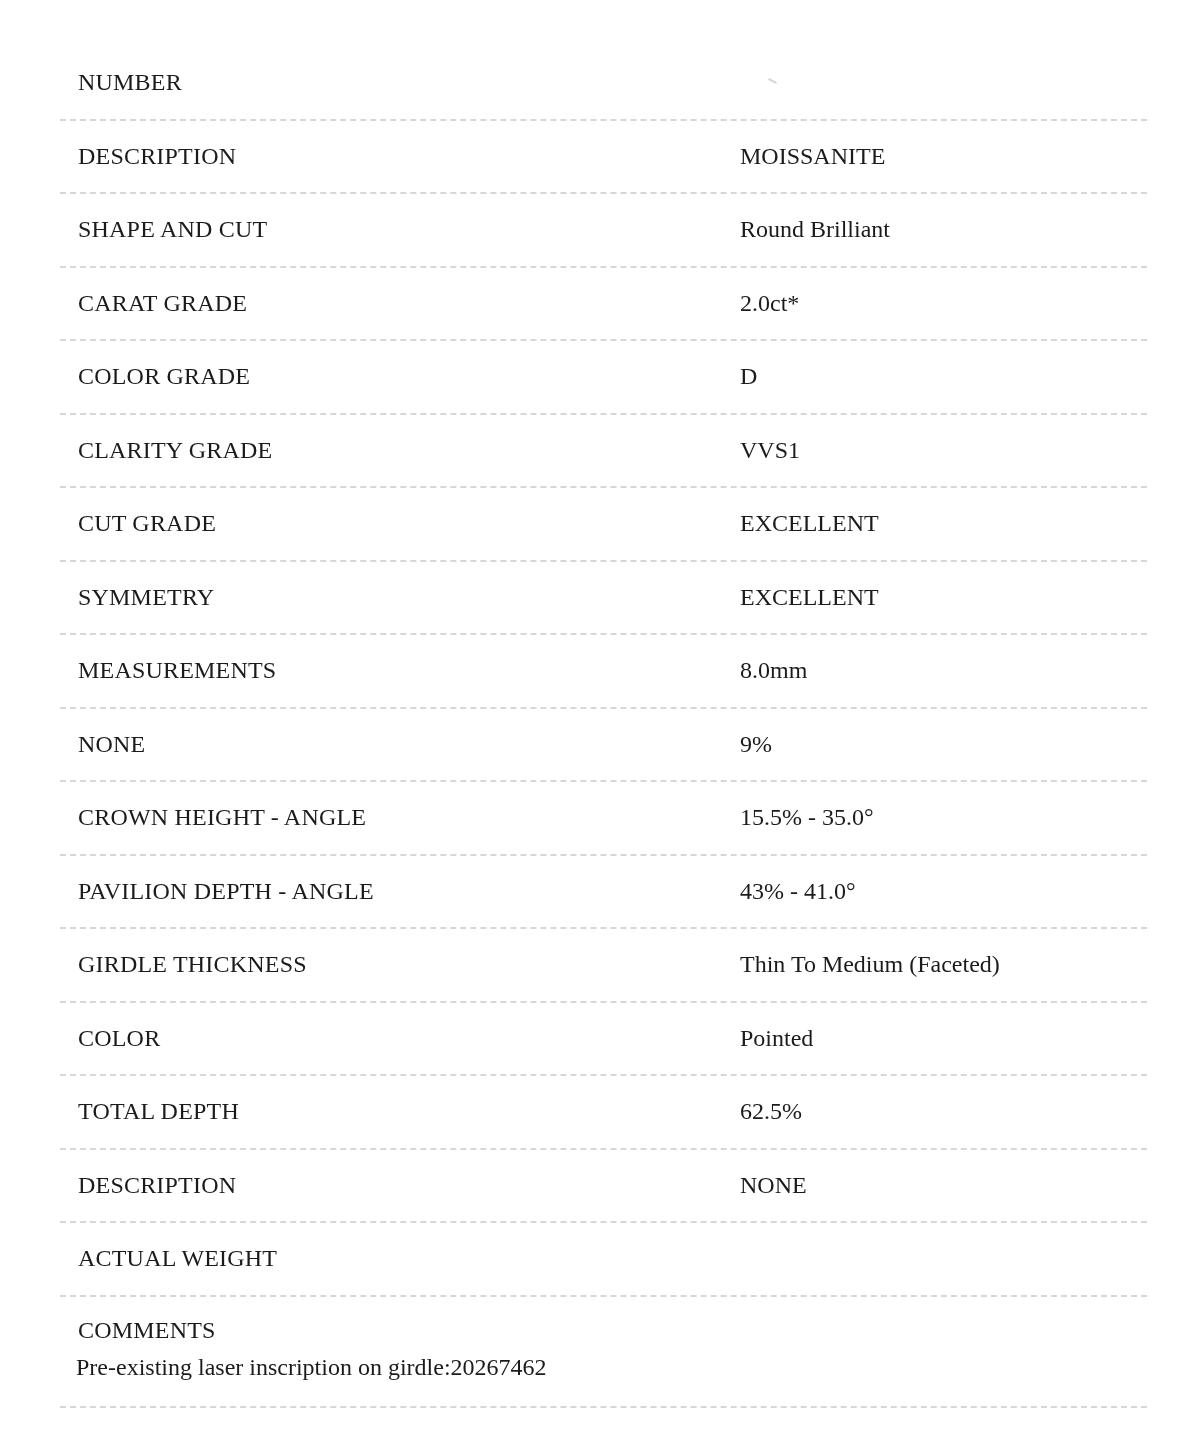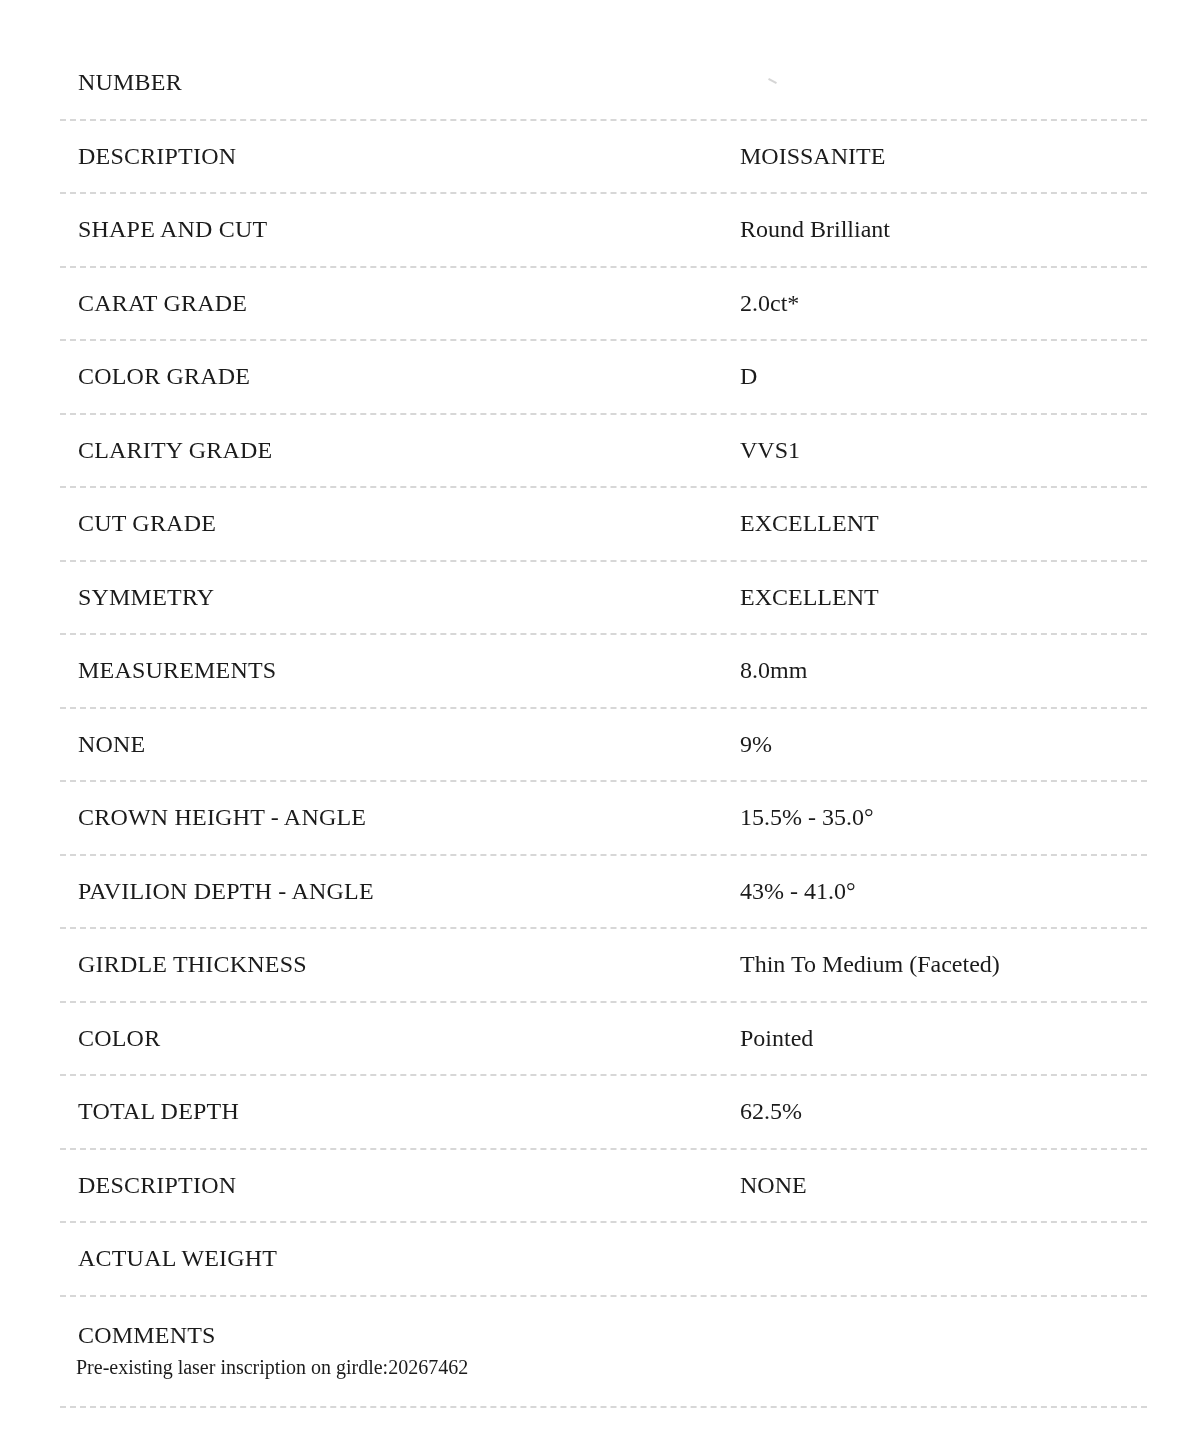--- a/index.html
+++ b/index.html
@@ -30,21 +30,21 @@
   }
   .row-tall {
     display: block;
     height: 111px;
     border-bottom: 2px dashed #d7d7d7;
     box-sizing: border-box;
     padding-top: 15px;
   }
   .row-tall .line1 {
     display: flex;
-    align-items: flex-end;
+    align-items: center;
     height: 37px;
   }
   .cell-label {
     flex: 0 0 680px;
     padding-left: 18px;
     box-sizing: border-box;
     font-size: 24px;
     letter-spacing: 0.2px;
     white-space: nowrap;
   }
@@ -52,21 +52,21 @@
     flex: 1 1 auto;
     font-size: 24px;
     white-space: nowrap;
     position: relative;
   }
   .extra-line {
     height: 37px;
     display: flex;
     align-items: center;
     padding-left: 16px;
-    font-size: 20px;
+    font-size: 24px;
     white-space: nowrap;
   }
   
   .smudge {
     position: absolute;
     left: 26px;
     top: -4px;
     width: 14px;
     height: 10px;
     opacity: 0.35;

